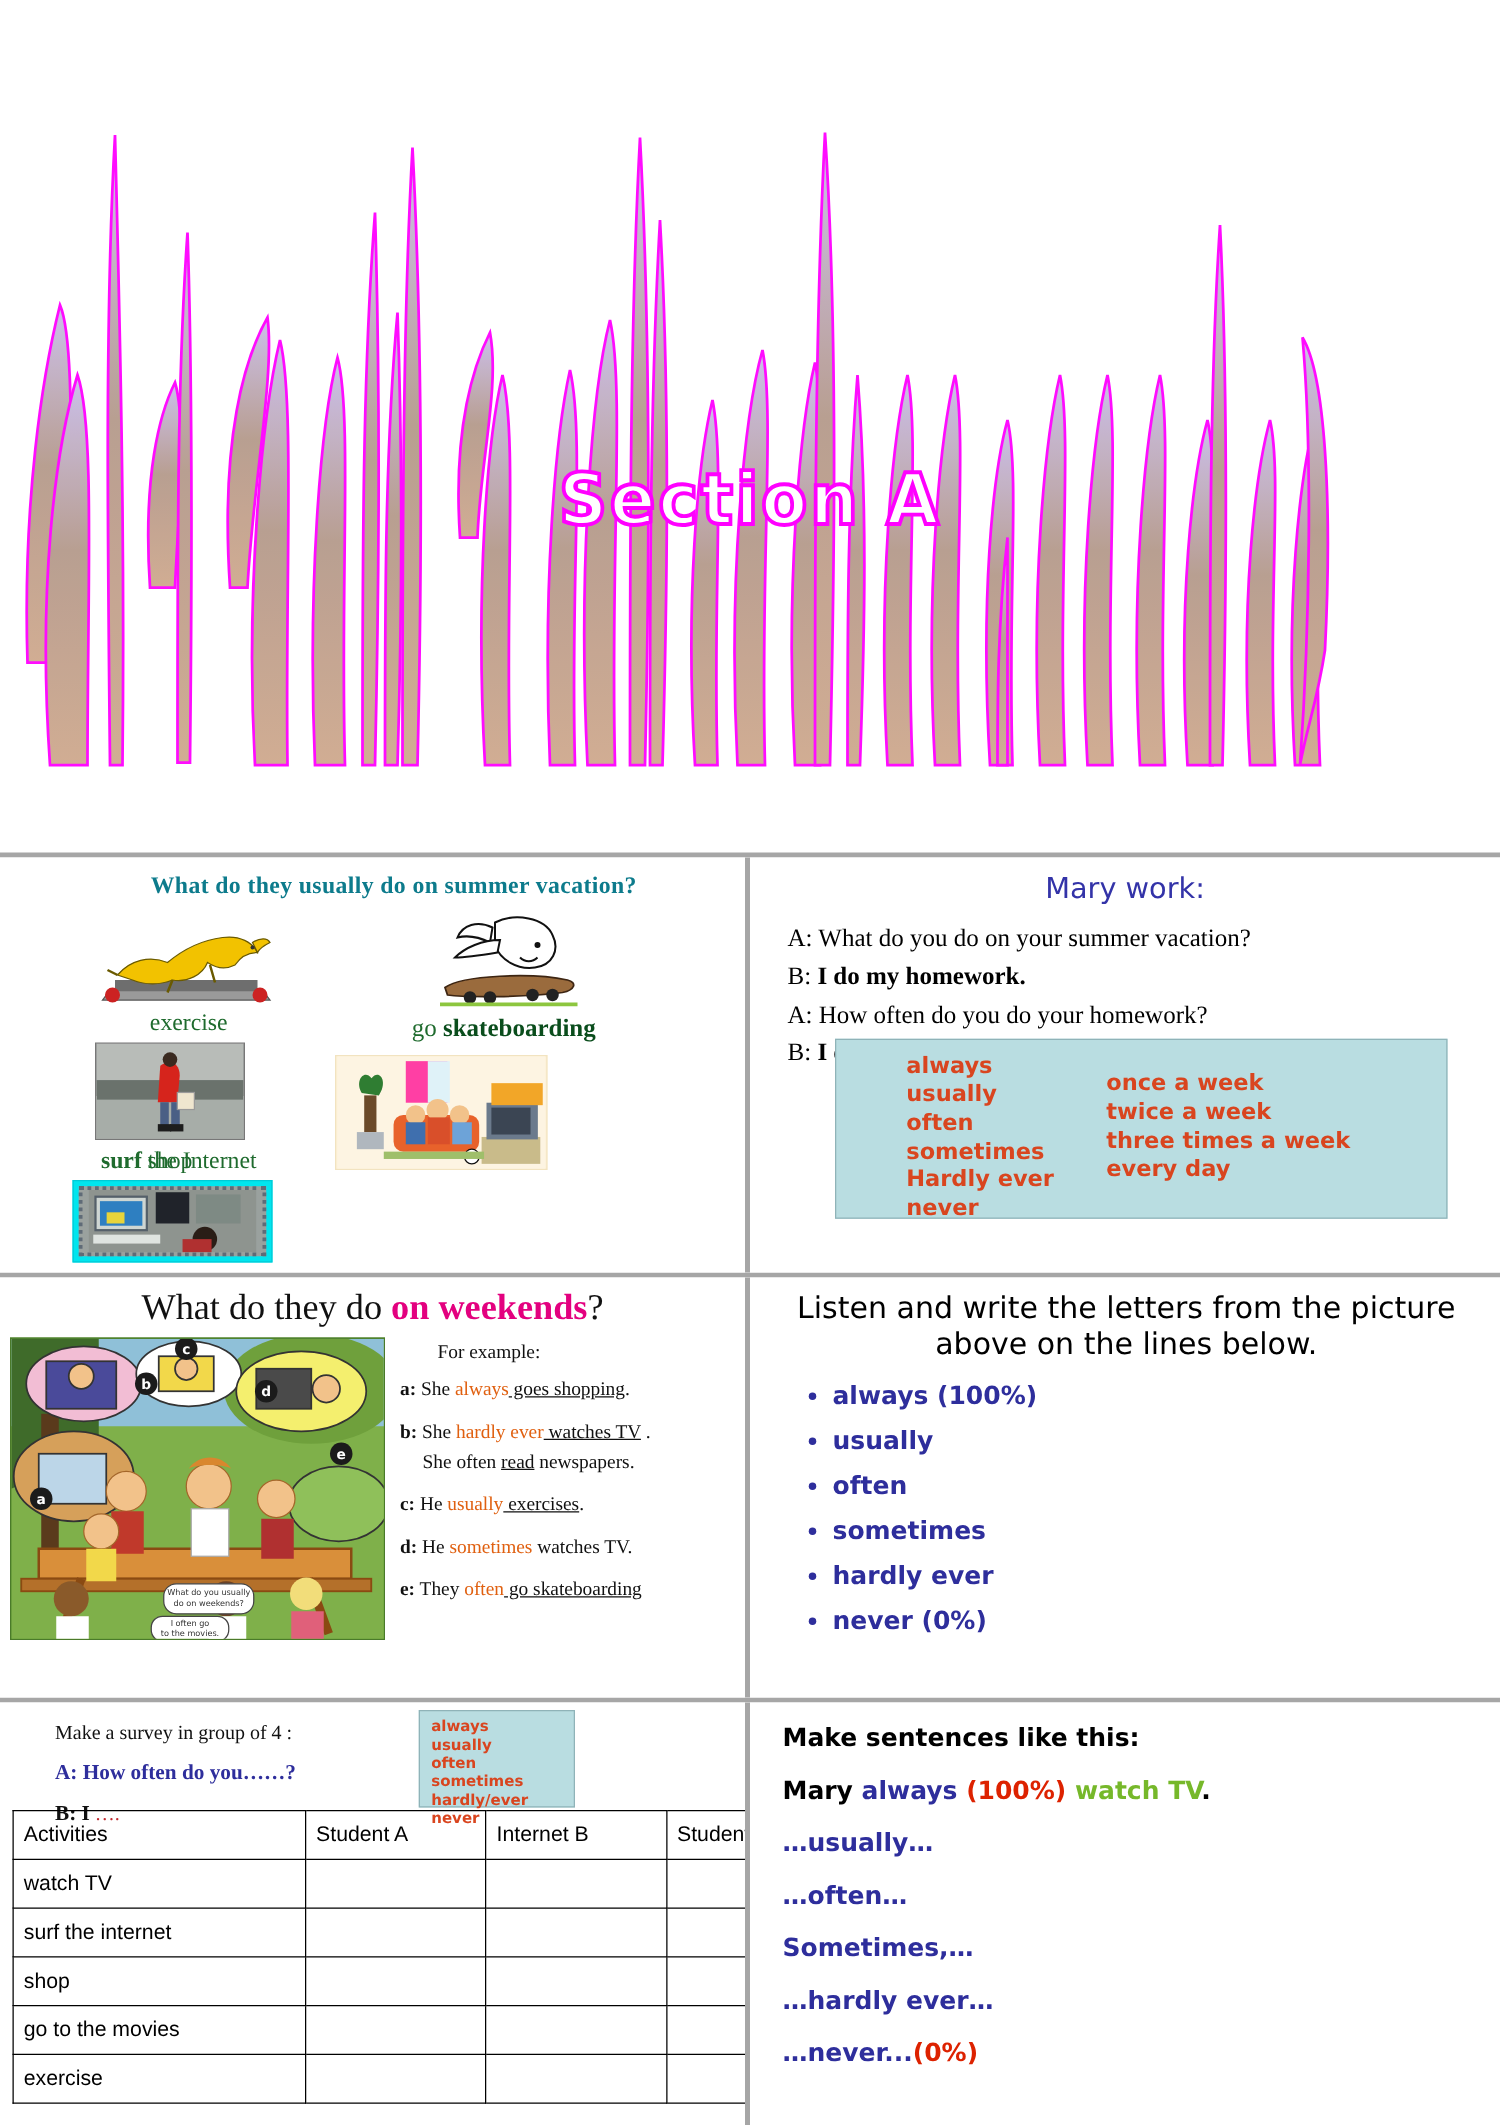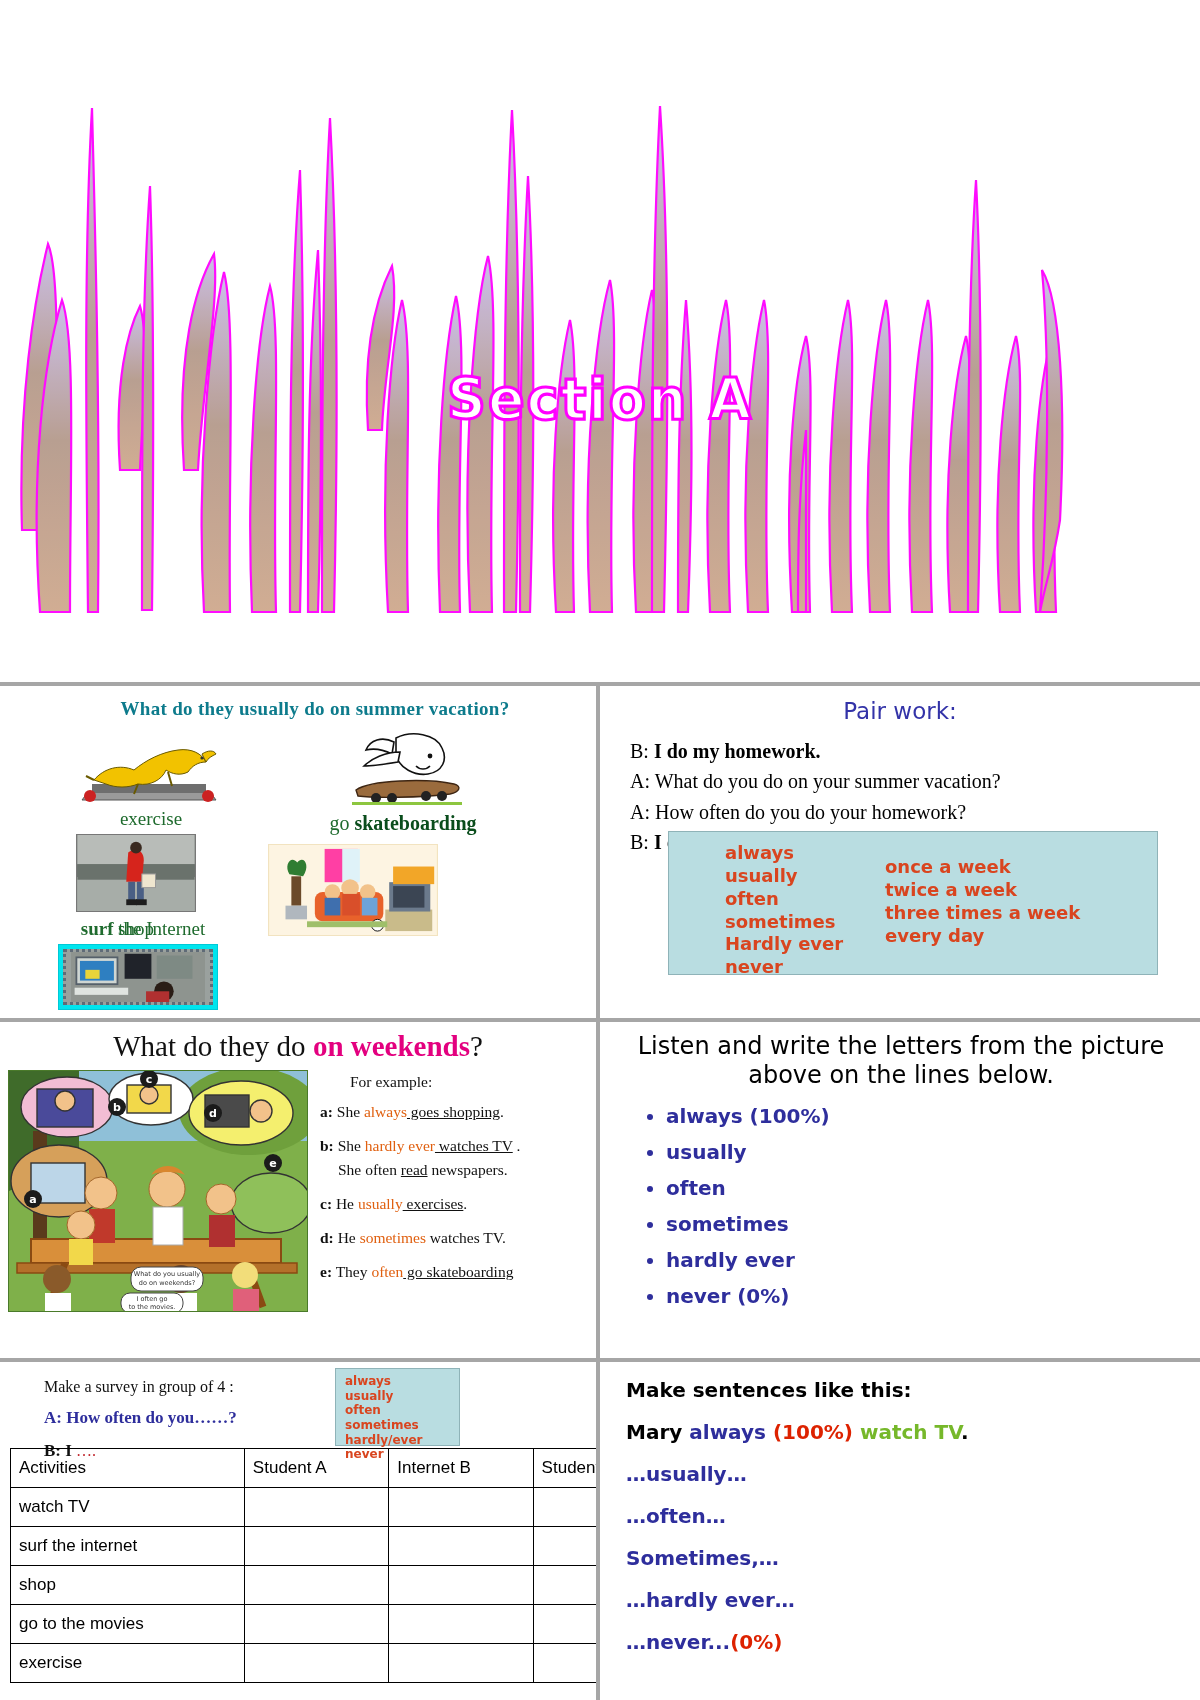--- a/index.html
+++ b/index.html
@@ -300,27 +300,27 @@
             <rect x="122" y="38" width="42" height="30" fill="#6b7a8c"></rect>
             <rect x="126" y="42" width="32" height="22" fill="#3b4553"></rect>
             <rect x="126" y="22" width="42" height="18" fill="#f2a628"></rect>
             <circle cx="110" cy="82" r="6" fill="#fff" stroke="#111"></circle>
             <rect x="38" y="78" width="82" height="6" fill="#9fbf6a"></rect>
           </svg>
         </div>
       </div>
 
       <div class="cell cell-r">
-        <div class="p2-title">Pair work:</div>
+        <div class="p2-title">Mary work:</div>
         <div class="dlg">
           <div>
+            <span>A:</span><span> What do you  do on your summer vacation?</span>
+          </div>
+          <div>
             <span>B:</span><span> </span><b>I do my homework.</b>
-          </div>
-          <div>
-            <span>A:</span><span> What do you  do on your summer vacation?</span>
           </div>
           <div>
             <span>A:</span><span> How often do you do your homework?</span>
           </div>
           <div>
             <span>B:</span><span> </span><b>I do my homework </b><span class="red">four times a week</span><b>.</b>
           </div>
         </div>
 
         <div class="freqbox">

